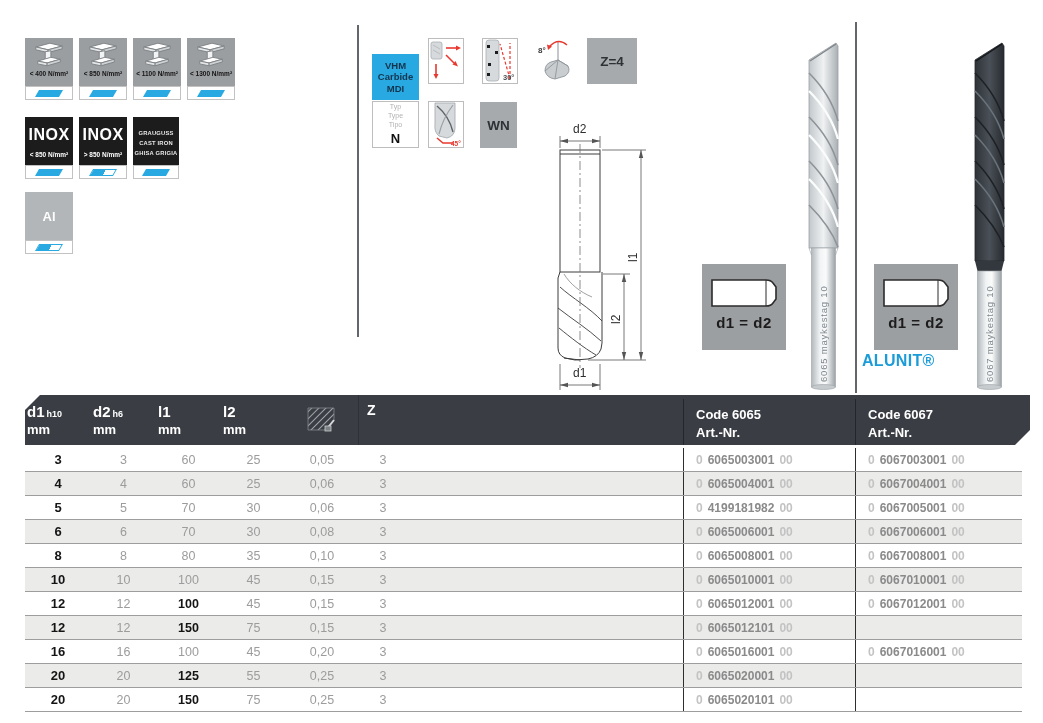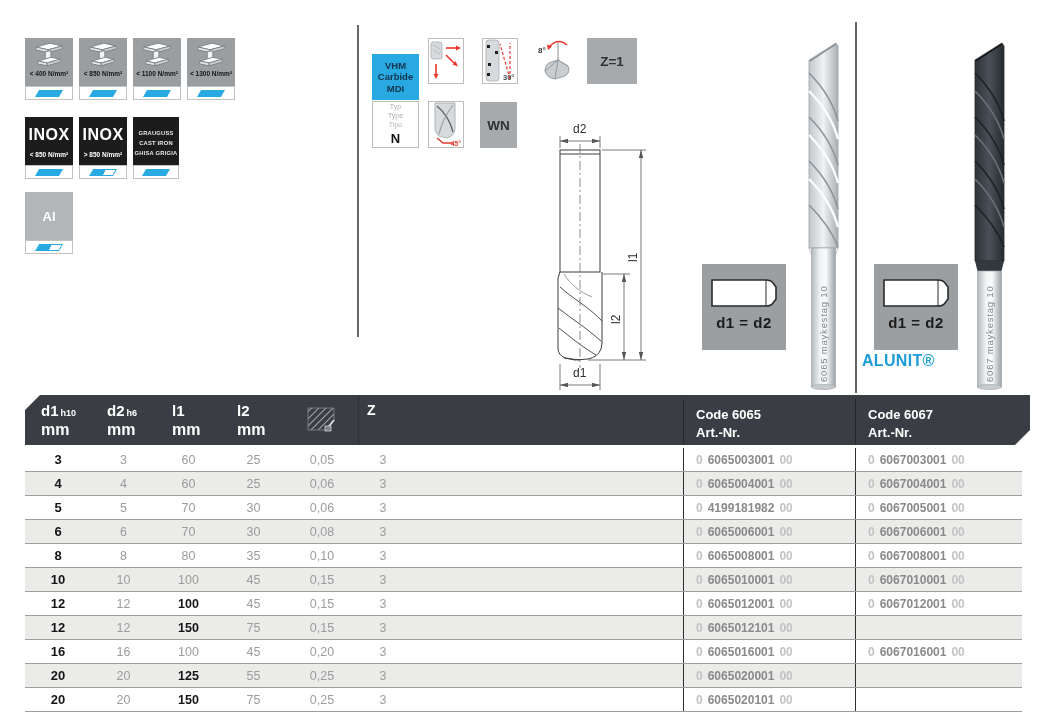--- a/index.html
+++ b/index.html
@@ -36,24 +36,24 @@
   
   .shankbox{position:absolute;width:84px;height:86px;background:#9c9fa2;display:flex;flex-direction:column;align-items:center;}
   .shankbox svg{margin-top:12px;}
   .shanknote{font-size:15px;font-weight:bold;color:#1c1c1c;margin-top:4px;letter-spacing:.5px;}
   .alunit{position:absolute;font-size:16px;font-weight:bold;color:#1b9cd8;letter-spacing:.3px;}
 
   
   .thead{position:absolute;left:25px;top:395px;width:1005px;height:50px;background:#3a3e44;color:#fff;
     clip-path:polygon(15px 0,100% 0,100% calc(100% - 15px),calc(100% - 15px) 100%,0 100%,0 15px);
     display:grid;grid-template-columns:66px 65px 65px 65px 72px 50px 275px 172px 175px;align-items:center;}
-  .hc{padding-left:16px;}
+  .hc{padding-left:2px;}
   .hmain{font-size:15px;font-weight:bold;}
   .hsub{font-size:9px;font-weight:bold;margin-left:2px;}
-  .hunit{font-size:16px;font-weight:bold;margin-top:1px;}
+  .hunit{font-size:13px;font-weight:bold;margin-top:1px;}
   .hz{font-size:14px;font-weight:bold;align-self:start;margin-top:7px;}
   .hcode{padding-left:12px;font-size:13px;font-weight:bold;line-height:1.35;border-left:1px solid #23262a;height:100%;display:flex;flex-direction:column;justify-content:center;margin-top:8px;}
   .hicon{display:flex;align-items:center;justify-content:center;}
   .hZcell{border-left:1px solid #2e3237;height:100%;display:flex;align-items:flex-start;}
 
   #tbody{position:absolute;left:25px;top:448px;width:997px;}
   .trow{display:grid;grid-template-columns:66px 65px 65px 65px 72px 50px 275px 172px 167px;height:24px;align-items:center;border-bottom:1px solid #9d9d9d;box-sizing:border-box;background:#fff;}
   .trow.shade{background:#ebebe9;}
   .c{text-align:center;font-size:12.5px;color:#9c9c9c;}
   .c.d1{font-weight:bold;color:#141414;font-size:13px;}
@@ -225,21 +225,21 @@
         <text x="3" y="15" font-size="8" font-weight="bold" fill="#3a3a3a">8°</text>
         <line x1="23" y1="3" x2="23" y2="22" stroke="#8b9094" stroke-width="1"></line>
         <path d="M14 9 Q23 -1 32 7" fill="none" stroke="#e8382f" stroke-width="1.4"></path>
           <polygon points="12,6.5 13,12 17,8.5" fill="#e8382f"></polygon>
         <path d="M23 22 L33 28 Q36 34 30 38 L20 41 Q12 40 10 33 Q10 26 16 24 Z" fill="#c9cdd0" stroke="#8f959a" stroke-width="0.9"></path>
         <path d="M23 22 L20 41 M23 22 L10 33 M23 22 L33 28" stroke="#8f959a" stroke-width="0.9" fill="none"></path>
       </svg>
     </div>
 
     <div class="fbadge graybadge" style="left:587px;top:38px;width:50px;height:46px">
-      <span>Z=1</span>
+      <span>Z=4</span>
     </div>
 
     <div class="iconbox typbox" style="left:372px;top:101px;width:47px;height:47px">
       <div class="typ-sm">Typ</div>
       <div class="typ-sm">Type</div>
       <div class="typ-sm">Tipo</div>
       <div class="typ-n">N</div>
     </div>
 
     <div class="iconbox" style="left:428px;top:101px;width:36px;height:47px">

